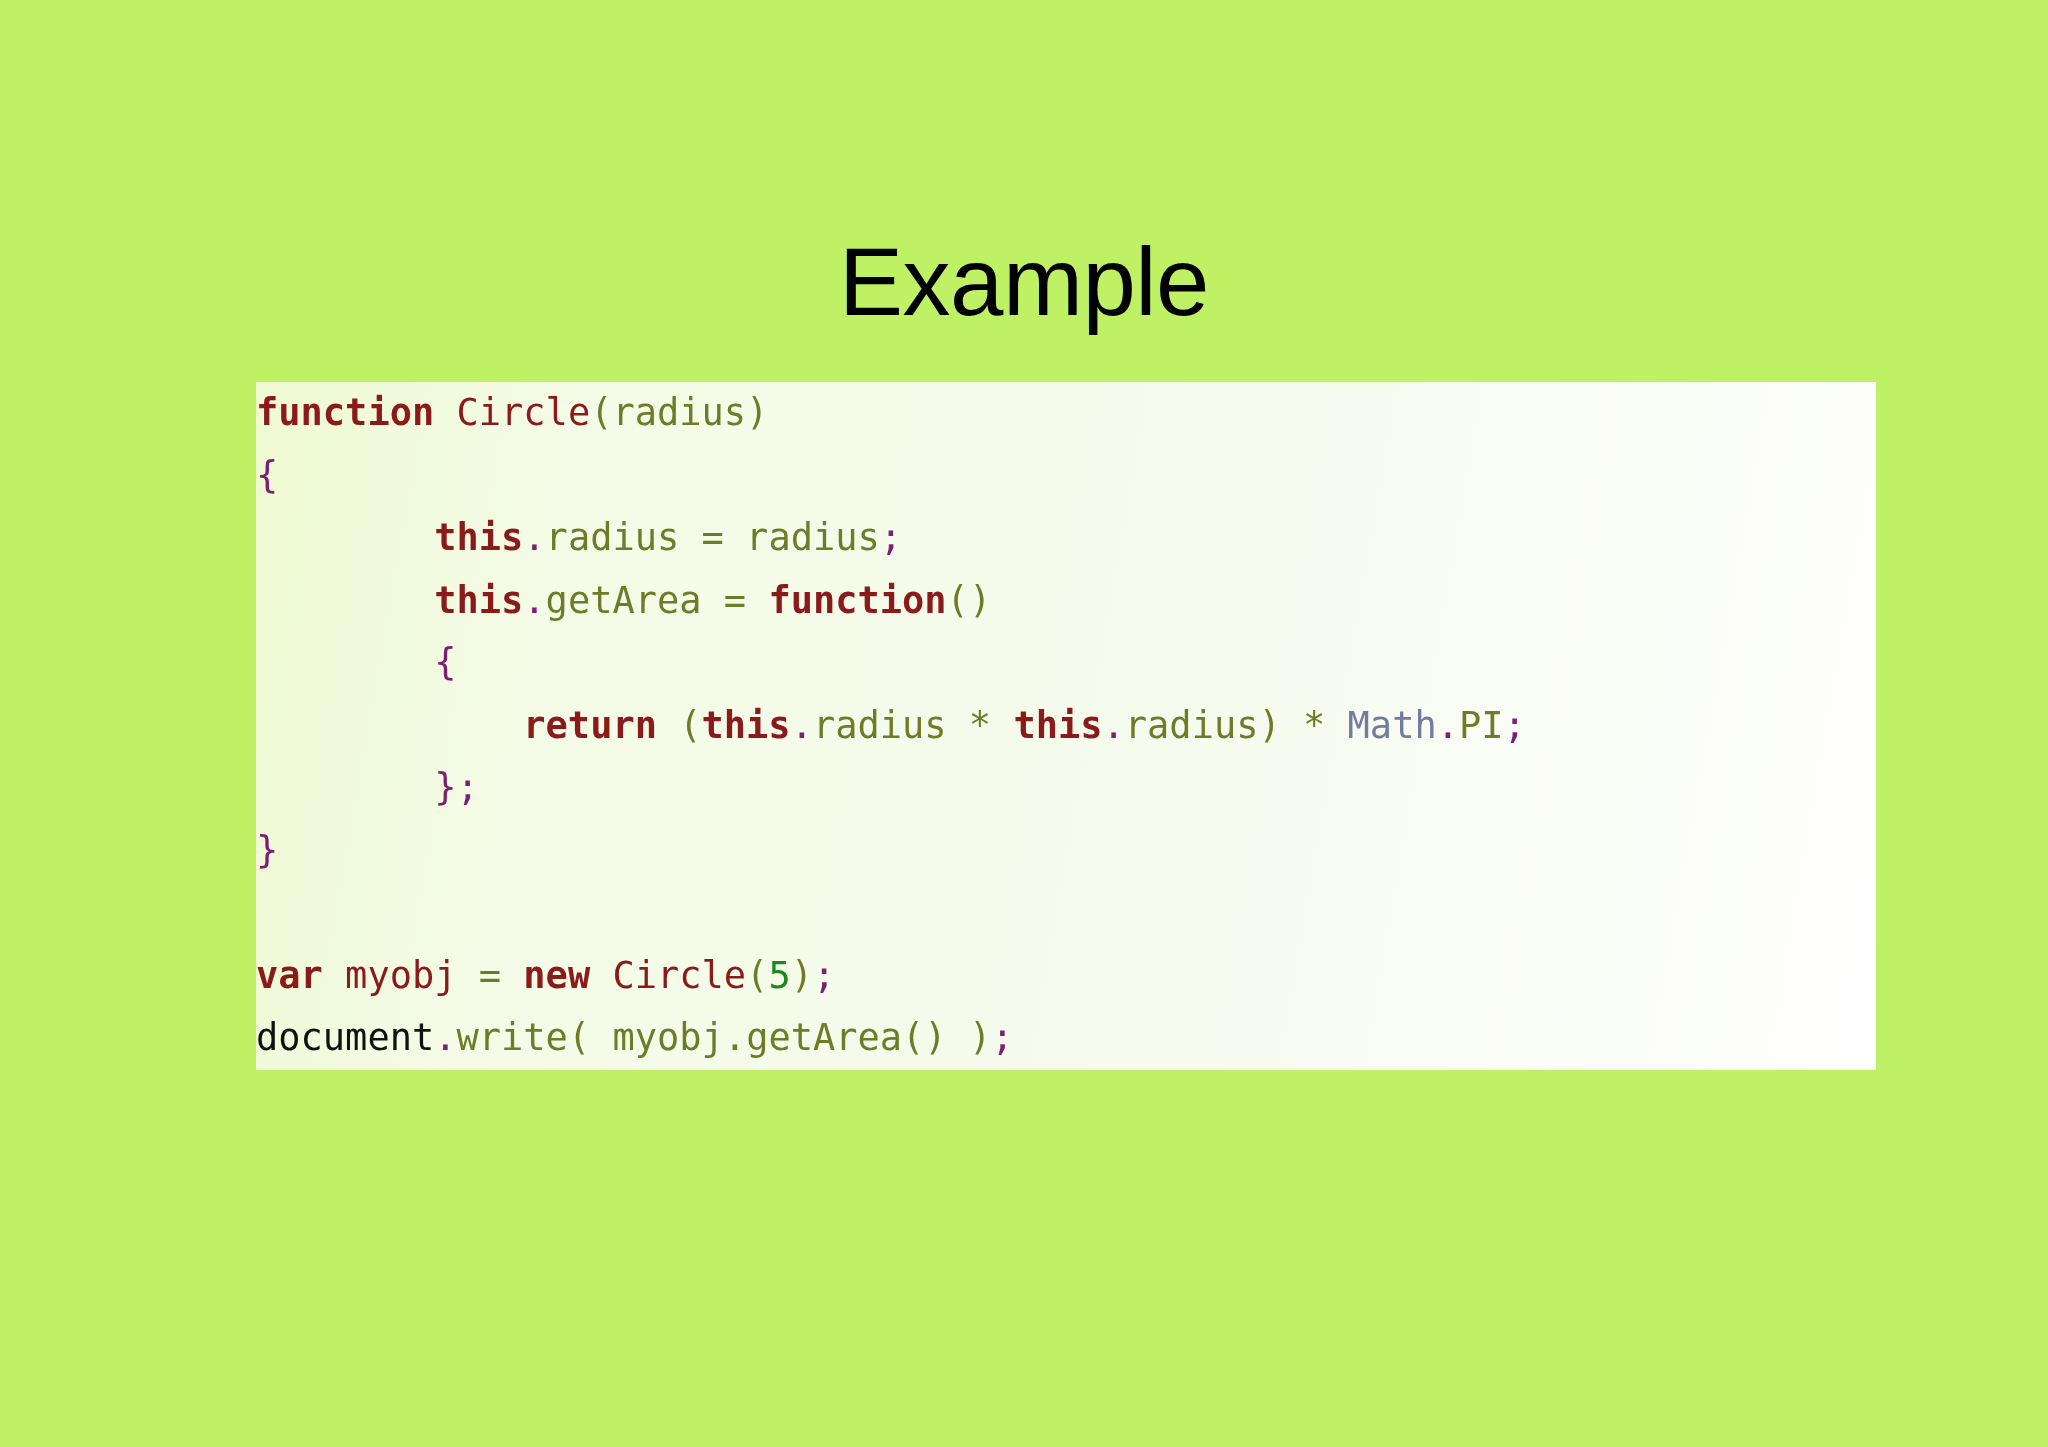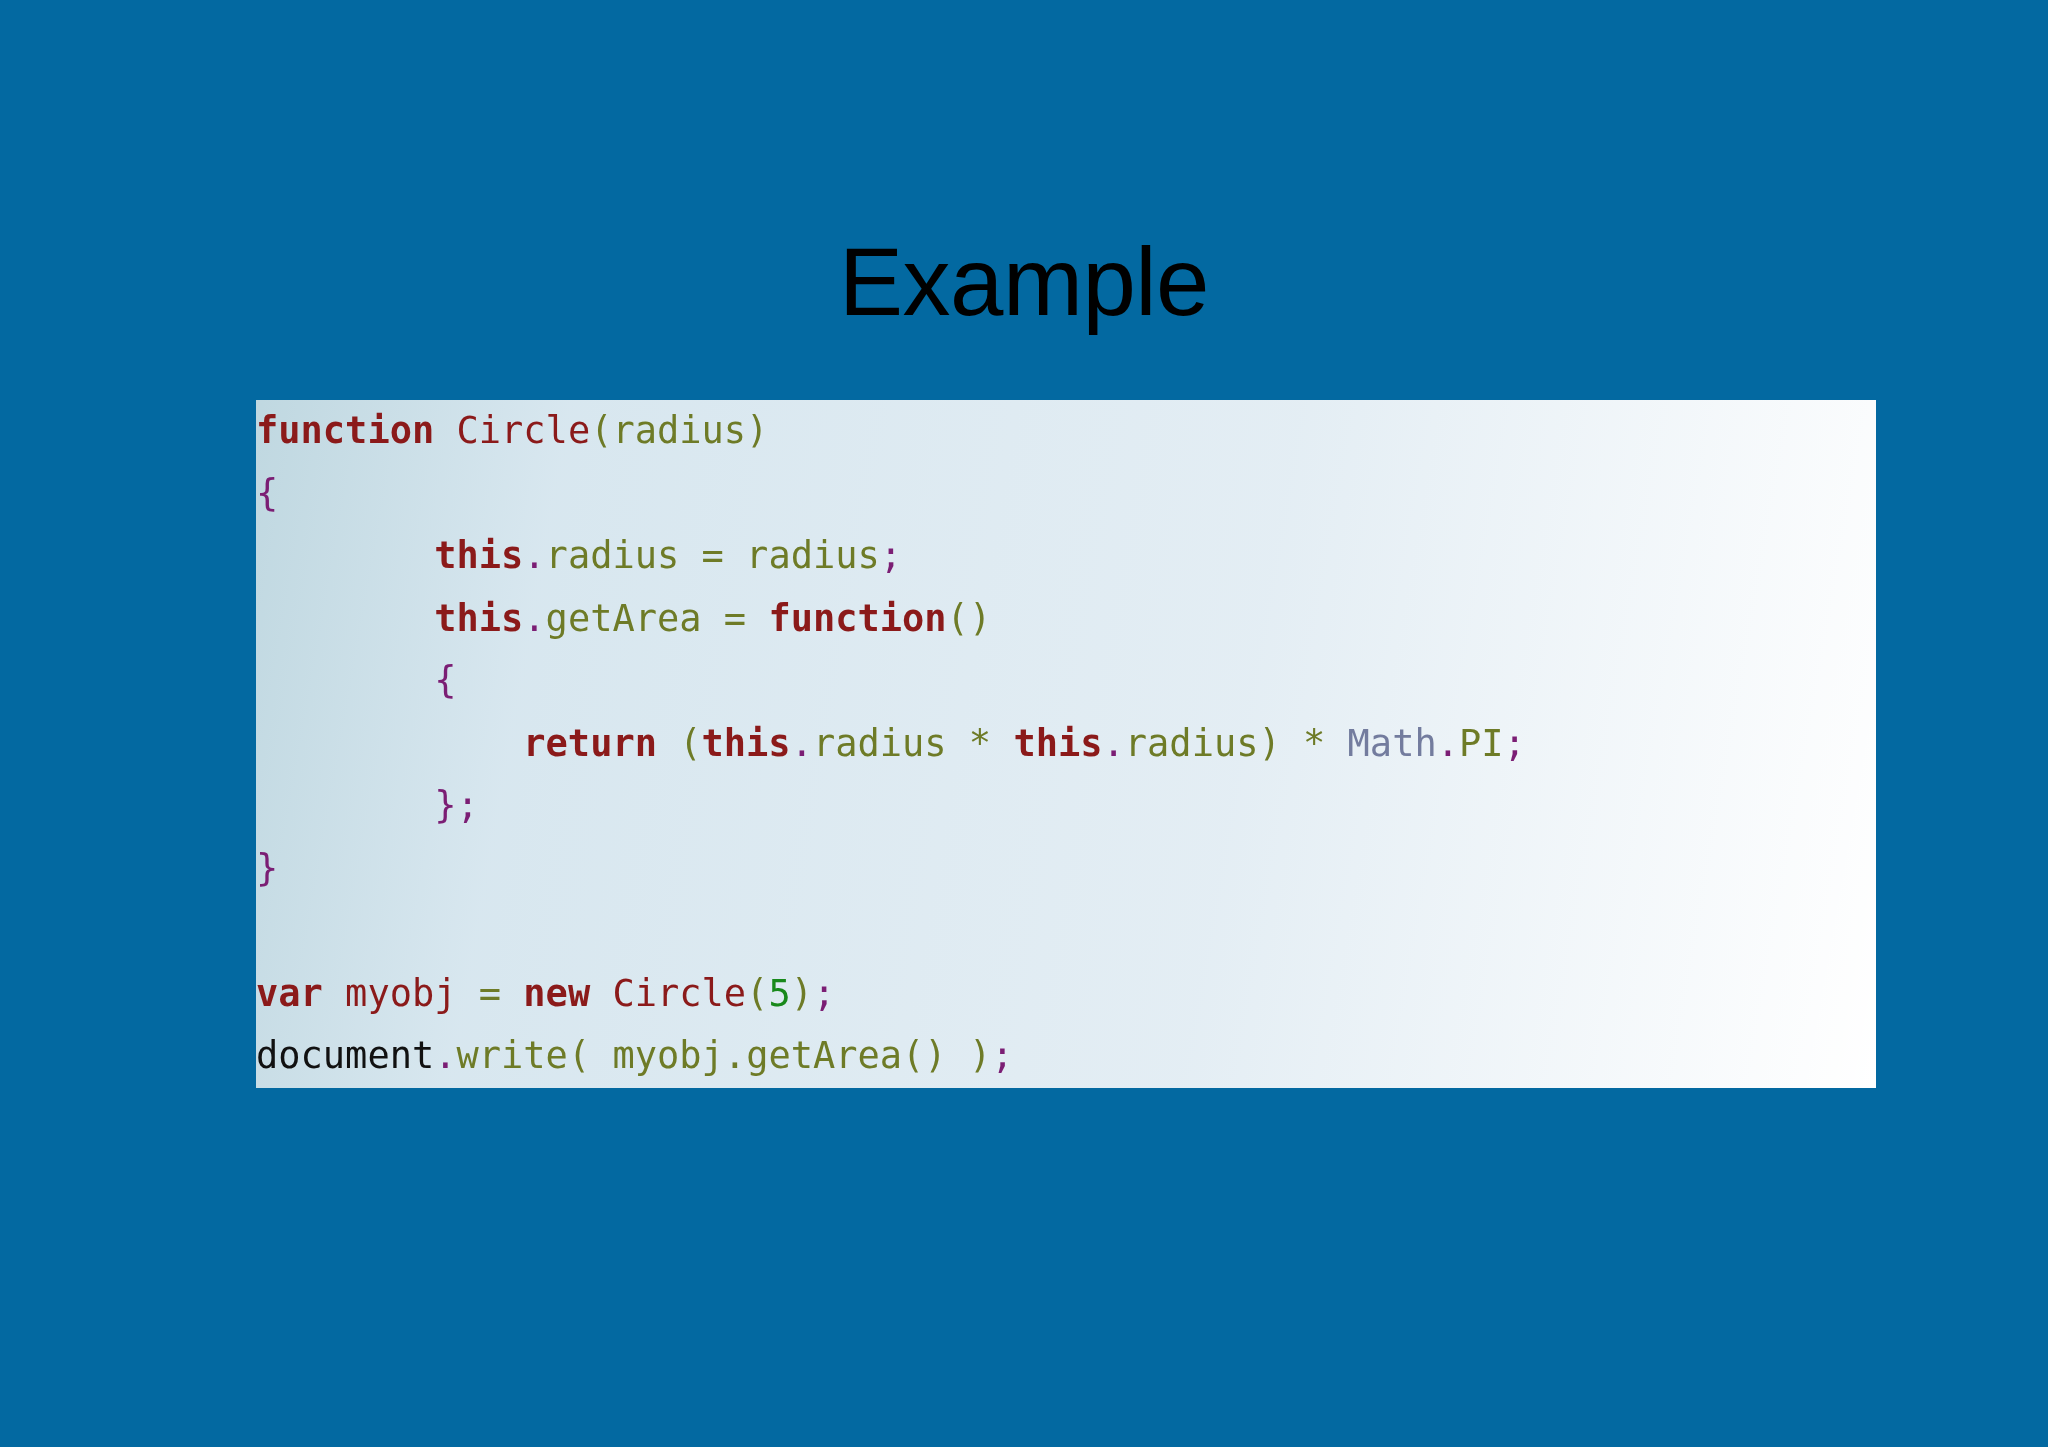--- a/index.html
+++ b/index.html
@@ -13,21 +13,21 @@
     position: relative;
     overflow: hidden;
     font-family: "Liberation Sans", sans-serif;
     -webkit-font-smoothing: antialiased;
   }
 
   
   .slide {
     position: absolute;
     inset: 0;
-    background: #0369a1;
+    background: #bef264;
   }
 
   
   .slide-title {
     position: absolute;
     left: 0;
     right: 0;
     top: 170px;
     text-align: center;
     font-family: "Liberation Sans", sans-serif;
@@ -36,21 +36,21 @@
     line-height: 1.0;
     letter-spacing: -0.5px;
     color: #000000;
     white-space: pre;
   }
 
   
   .code-block {
     position: absolute;
     left: 256px;
-    top: 400px;
+    top: 382px;
     width: 1620px;
     font-family: "DejaVu Sans Mono", "Liberation Mono", monospace;
     font-size: 37px;
     line-height: 62.5px;
     white-space: pre;
     background: linear-gradient(100deg,
                  rgba(255,253,246,0.75) 0%,
                  rgba(253,253,253,0.85) 18%,
                  rgba(252,252,253,0.9) 60%,
                  rgba(255,255,255,1) 100%);

